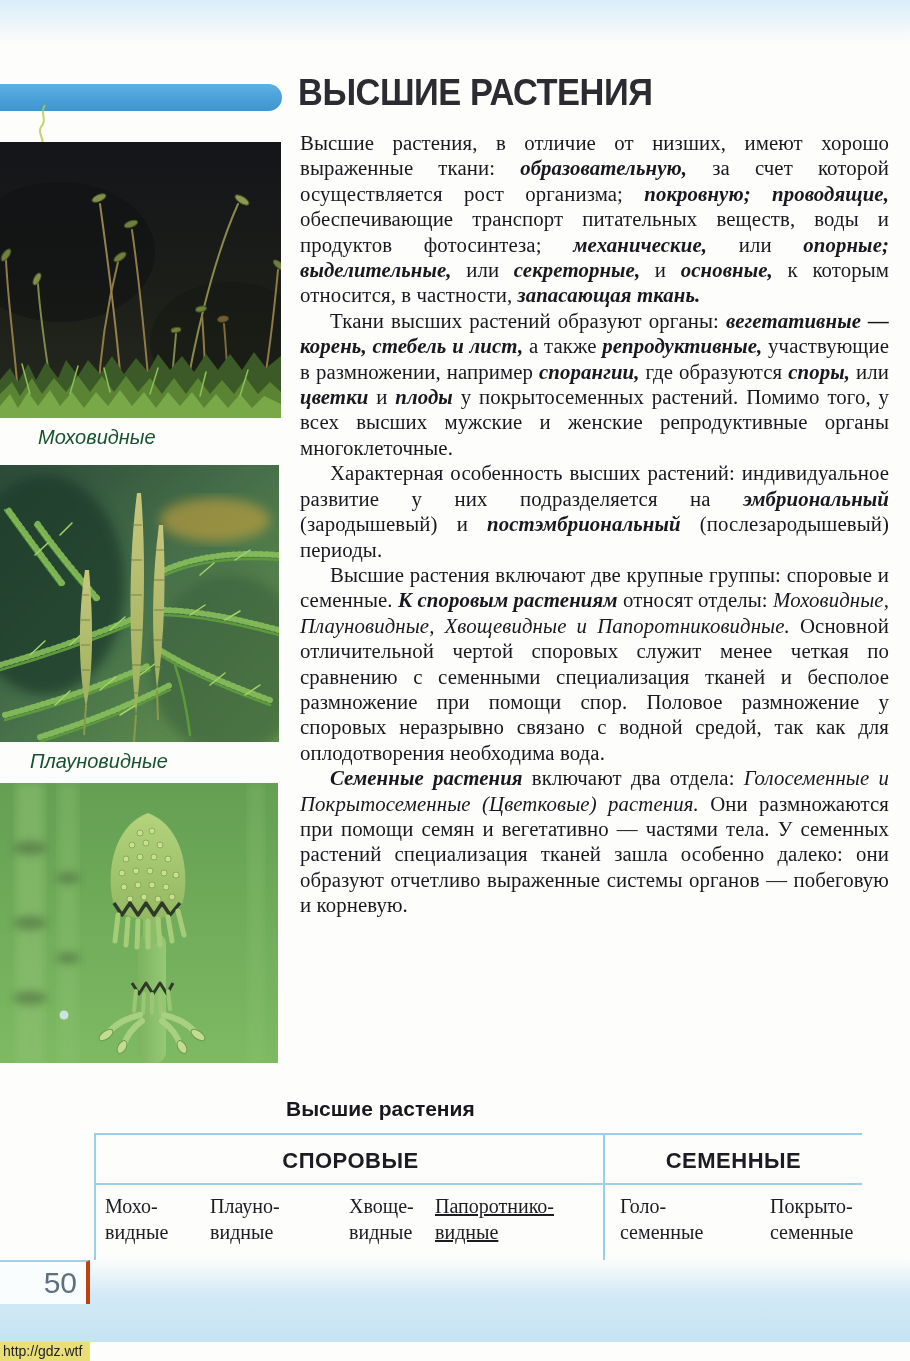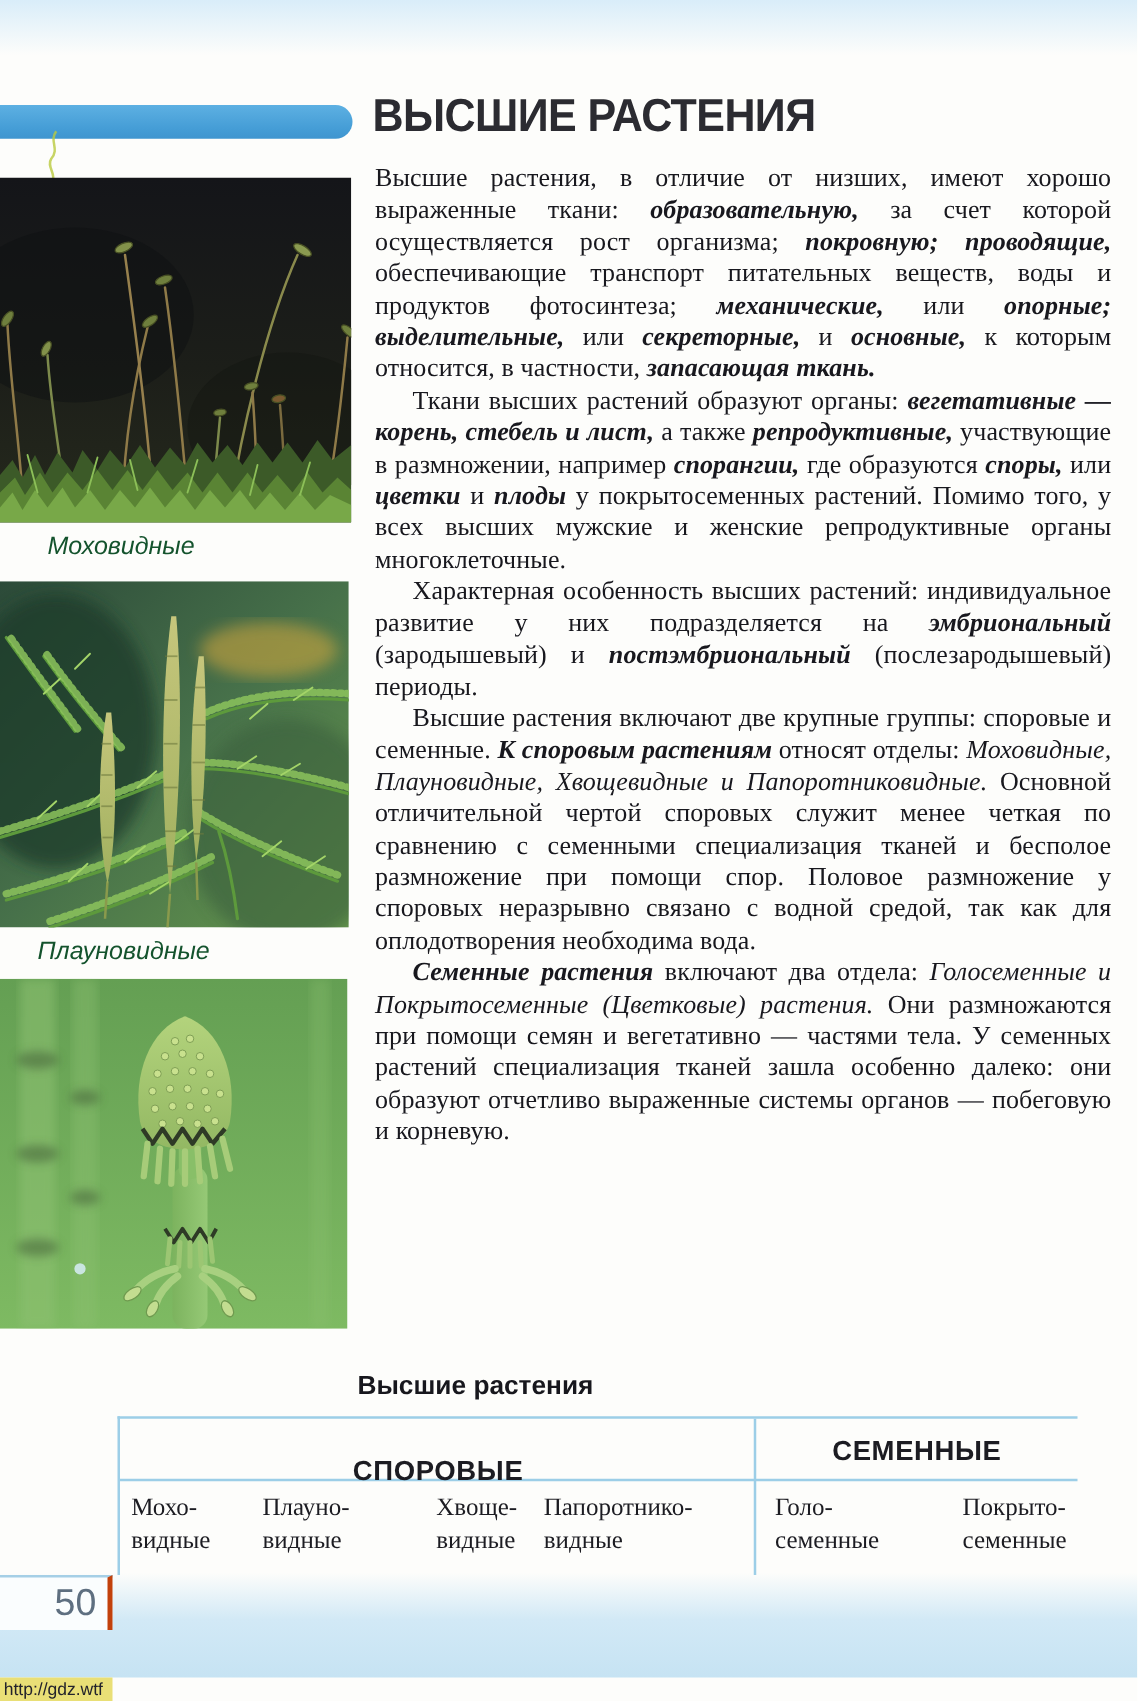--- a/index.html
+++ b/index.html
@@ -53,25 +53,25 @@
   .tbl {
     position:absolute; left:94px; top:1133px; width:768px; height:127px;
     border-top:2px solid #9ccee7; border-left:2px solid #9ccee7;
   }
   .tbl-sep-v { position:absolute; left:507px; top:0; width:2px; height:125px; background:#9ccee7; }
   .tbl-head {
     display:flex; height:50px; border-bottom:2px solid #9ccee7;
     font-family:"Liberation Sans", sans-serif; font-weight:bold;
     font-size:22px; letter-spacing:.5px; color:#1c1c22;
   }
-  .tbl-head .h1 { width:509px; text-align:center; padding-top:13px;margin-top:16px; }
+  .tbl-head .h1 { width:509px; text-align:center; padding-top:13px; }
   .tbl-head .h2 { flex:1; text-align:center; padding-top:13px; }
   .tbl-cells { position:relative; height:73px; font-size:20px; line-height:26px; color:#1c1c22; }
   .cell { position:absolute; top:8px; white-space:pre-line; }
-  .c-0 { left:9px; }  .c-1 { left:114px; } .c-2 { left:229px;margin-left:24px; } .c-3 { left:339px; }
+  .c-0 { left:9px; }  .c-1 { left:114px; } .c-2 { left:229px;margin-left:24px; } .c-3 { left:339px;text-decoration:underline; }
   .c-4 { left:524px; } .c-5 { left:674px; }
 
   .bottom-band {
     position:absolute; left:0; top:1258px; width:910px; height:84px;
     background:linear-gradient(180deg, rgba(205,231,245,0) 0%, #d2e9f6 45%, #c6e3f3 100%);
   }
   .pageno-box {
     position:absolute; left:0; top:1260px; width:90px; height:44px;
     background:#fafdfe; border-top:2px solid #a5cfe6; border-right:4px solid #c2410c;
   }

